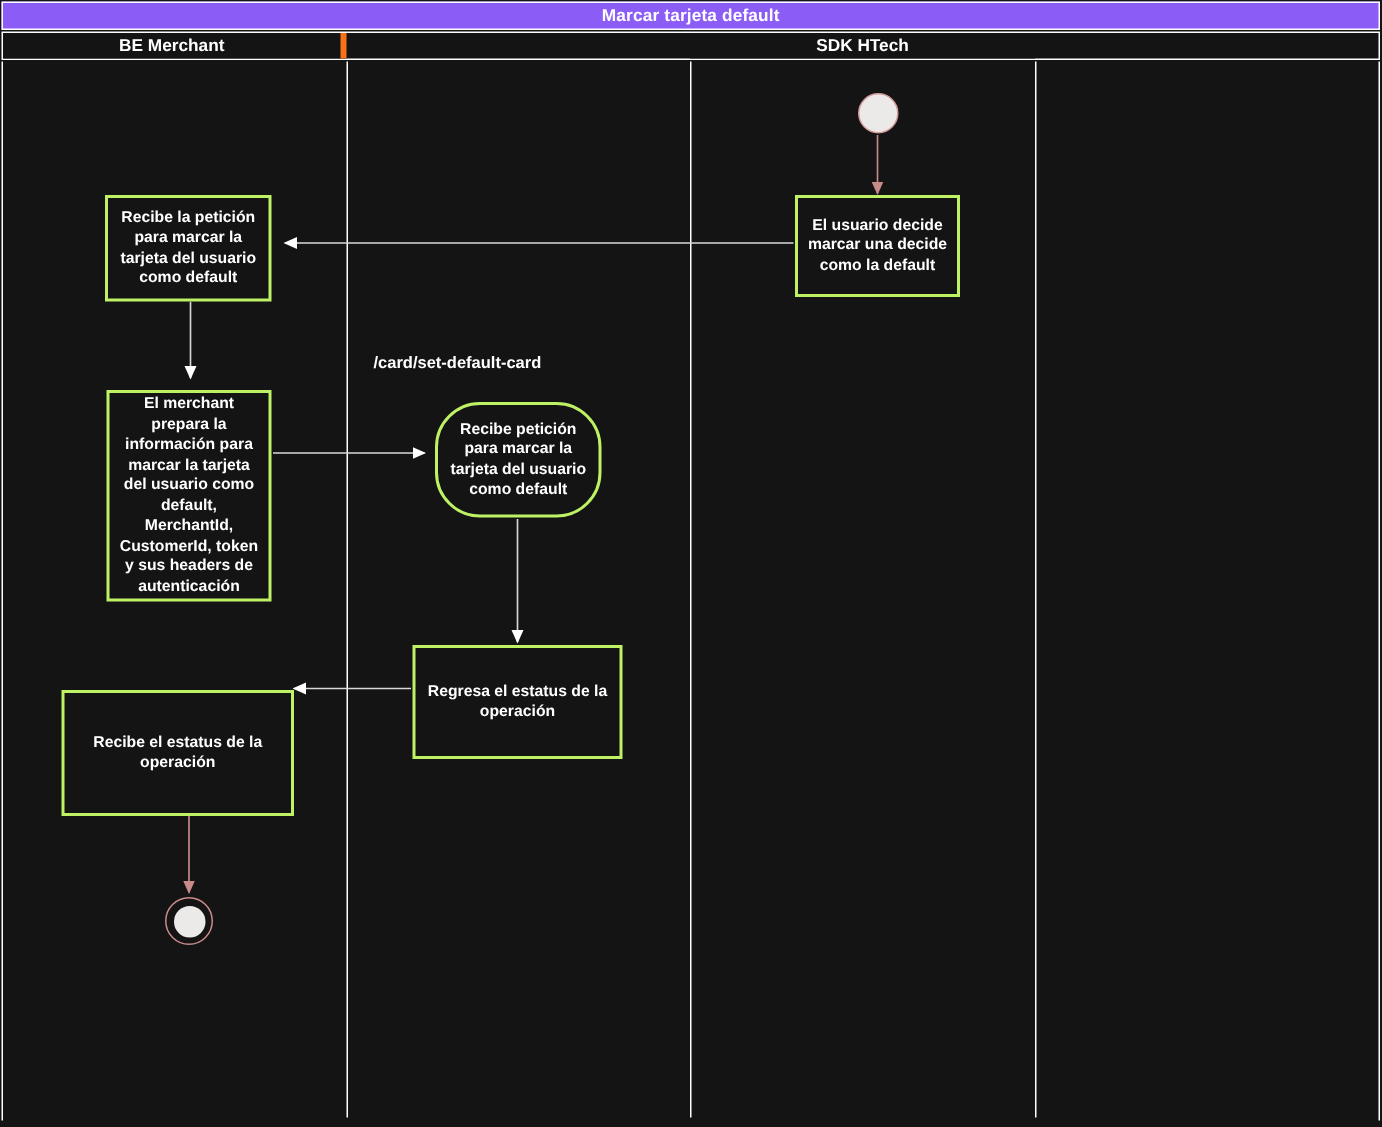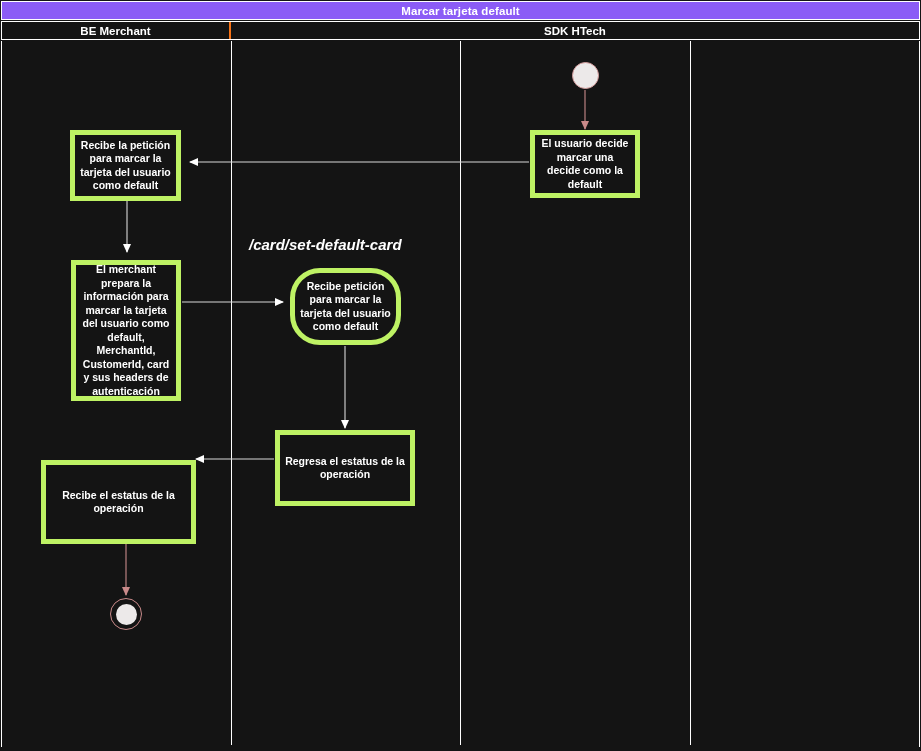--- a/index.html
+++ b/index.html
@@ -46,21 +46,21 @@
     background: #141414;
   }
   .lane-header {
     display: flex;
     align-items: center;
     justify-content: center;
     font-size: 11.5px;
     font-weight: bold;
     color: #ffffff;
     height: 100%;
-    border-right: 2px solid #f97316;
+    border-right: 4px solid #f97316;
     background: #141414;
   }
   .lane-header:last-child { border-right: none; }
 
   
   .lane-w-0 { width: 229px; }
   .lane-w-1 { width: 229px; margin-top: 48px; }
   .lane-w-2 { width: 229px; }
   .lane-w-3 { width: 230px; }
 
@@ -88,21 +88,21 @@
   #connectors {
     position: absolute;
     left: 0; top: 0;
     width: 921px; height: 751px;
     pointer-events: none;
   }
 
   
   .node {
     position: absolute;
-    border: 5px solid #bef264;
+    border: 2px solid #bef264;
     background: #141414;
     color: #ffffff;
     display: flex;
     align-items: center;
     justify-content: flex-end;
     text-align: center;
     font-size: 10.5px;
     font-weight: bold;
     line-height: 13.5px;
     padding: 3px 5px;
@@ -128,25 +128,24 @@
   .end-node-inner {
     width: 70%;
     height: 70%;
     border-radius: 50%;
     background: #ece9e9;
   }
 
   
   .edge-label {
     position: absolute;
-    font-size: 15px;
+    font-size: 11px;
     font-weight: bold;
     color: #ffffff;
     white-space: nowrap;
-    font-style: italic;
   }
 </style>
 </head>
 <body>
 
 <div id="diagram-root">
 
   <div class="title-bar">Marcar tarjeta default</div>
 
   <div class="lane-header-row">
@@ -206,21 +205,21 @@
 
   <div class="node" style="left:530px; top:130px; width:110px; height:68px;">
     <span class="node-text">El usuario decide marcar una decide como la default</span>
   </div>
 
   <div class="node" style="left:70px; top:130px; width:111px; height:71px;">
     <span class="node-text">Recibe la petición para marcar la tarjeta del usuario como default</span>
   </div>
 
   <div class="node" style="left:71px; top:260px; width:110px; height:141px;">
-    <span class="node-text">El merchant prepara la información para marcar la tarjeta del usuario como default, MerchantId, CustomerId, card y sus headers de autenticación</span>
+    <span class="node-text">El merchant prepara la información para marcar la tarjeta del usuario como default, MerchantId, CustomerId, token y sus headers de autenticación</span>
   </div>
 
   <div class="node" style="left:290px; top:268px; width:111px; height:77px;border-radius:30px;">
     <span class="node-text">Recibe petición para marcar la tarjeta del usuario como default</span>
   </div>
 
   <div class="node" style="left:275px; top:430px; width:140px; height:76px;">
     <span class="node-text">Regresa el estatus de la operación</span>
   </div>
 

